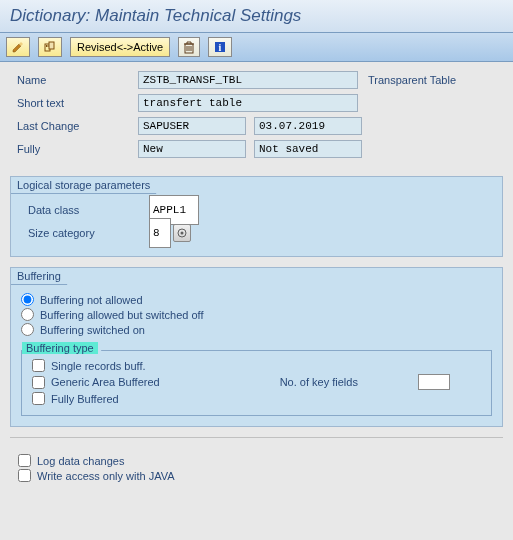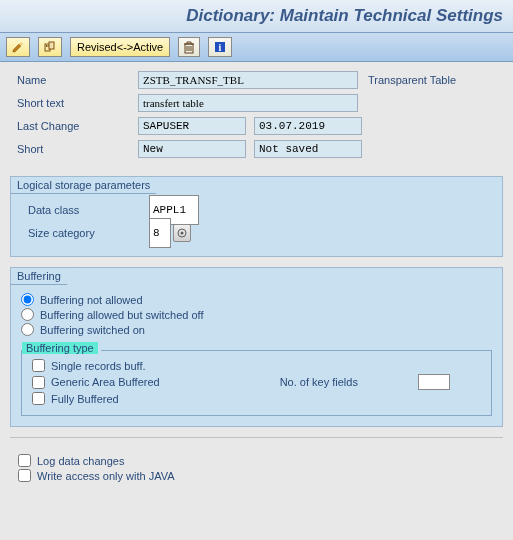--- a/index.html
+++ b/index.html
@@ -1,27 +1,27 @@
 <!DOCTYPE html>
 <html><head>
 <meta charset="utf-8">
 <style>
 * { box-sizing: border-box; margin: 0; padding: 0; }
 body { font-family: Arial, sans-serif; font-size: 11px; background: #e8e8e8; width: 513px; }
 .title-bar { background: linear-gradient(to bottom, #e8f0f8, #d0e0f0); padding: 6px 10px; border-bottom: 1px solid #7a9cc0; }
-.title-bar h1 { color: #3a5a8a; font-size: 17px; font-weight: bold; font-style: italic; text-align: right; }
+.title-bar h1 { color: #3a5a8a; font-size: 17px; font-weight: normal; font-style: italic; }
 .toolbar { background: linear-gradient(to bottom, #c8dcf0, #a8c8e8); padding: 4px 6px; border-bottom: 1px solid #7a9cc0; display: flex; gap: 8px; align-items: center; }
 .tb-btn { border: 1px solid #8a8a8a; background: linear-gradient(to bottom, #f8f8f0, #e8e8d8); padding: 2px 4px; height: 20px; display: flex; align-items: center; justify-content: center; cursor: pointer; font-size: 11px; }
 .tb-btn.yellow { background: linear-gradient(to bottom, #fff8d0, #f8e890); }
 .tb-btn.rev { background: linear-gradient(to bottom, #fff8d0, #f8e890); padding: 2px 6px; }
 .main { background: #e8e8e8; padding: 8px 10px 4px 10px; }
 .row { display: flex; align-items: center; margin-bottom: 3px; height: 20px; }
 .lbl { width: 128px; color: #2a4a7a; padding-left: 7px; }
 .val { border: 1px solid #a0b0c0; background: #d8e8f0; padding: 2px 4px; height: 18px; font-family: 'Courier New', monospace; font-size: 11px; }
-.val-w1 { width: 220px; font-family: Liberation Serif, serif; }
+.val-w1 { width: 220px; }
 .val-w2 { width: 108px; margin-left: 8px; }
 .tt { margin-left: 10px; color: #2a4a7a; }
 .section { background: #c8e0f0; border: 1px solid #a0b8d0; margin: 10px; padding: 0; }
 .sec-title { display: inline-block; background: #c8e0f0; color: #2a4a7a; padding: 2px 6px; border-right: 1px solid #88a8c8; border-bottom: 1px solid #88a8c8; position: relative; }
 .sec-title::after { content: ''; position: absolute; top: 0; right: -10px; width: 0; height: 0; border-left: 10px solid #c8e0f0; border-bottom: 18px solid transparent; }
 .sec-body { padding: 6px 10px 10px 10px; }
 .input-sm { border: 1px solid #8a8a8a; background: #fff; padding: 2px 3px; font-family: 'Courier New', monospace; font-size: 11px; width: 50px; height: 30px; }
 .input-tiny { width: 22px; }
 .help-btn { border: 1px solid #8a8a8a; background: linear-gradient(to bottom, #f0f0f0, #d0d0d0); width: 18px; height: 18px; display: inline-flex; align-items: center; justify-content: center; margin-left: 2px; border-radius: 2px; cursor: pointer; }
 .radio-row, .check-row { display: flex; align-items: center; margin: 2px 0; color: #2a4a7a; }
@@ -80,21 +80,21 @@
   <div class="row">
     <div class="lbl">Short text</div>
     <div class="val val-w1">transfert table</div>
   </div>
   <div class="row">
     <div class="lbl">Last Change</div>
     <div class="val" style="width:108px">SAPUSER</div>
     <div class="val val-w2">03.07.2019</div>
   </div>
   <div class="row">
-    <div class="lbl">Short</div>
+    <div class="lbl">Fully</div>
     <div class="val" style="width:108px">New</div>
     <div class="val val-w2">Not saved</div>
   </div>
 </div>
 
 <div class="section">
   <div class="sec-title">Logical storage parameters</div>
   <div class="sec-body">
     <div class="row">
       <div class="lbl">Data class</div>

